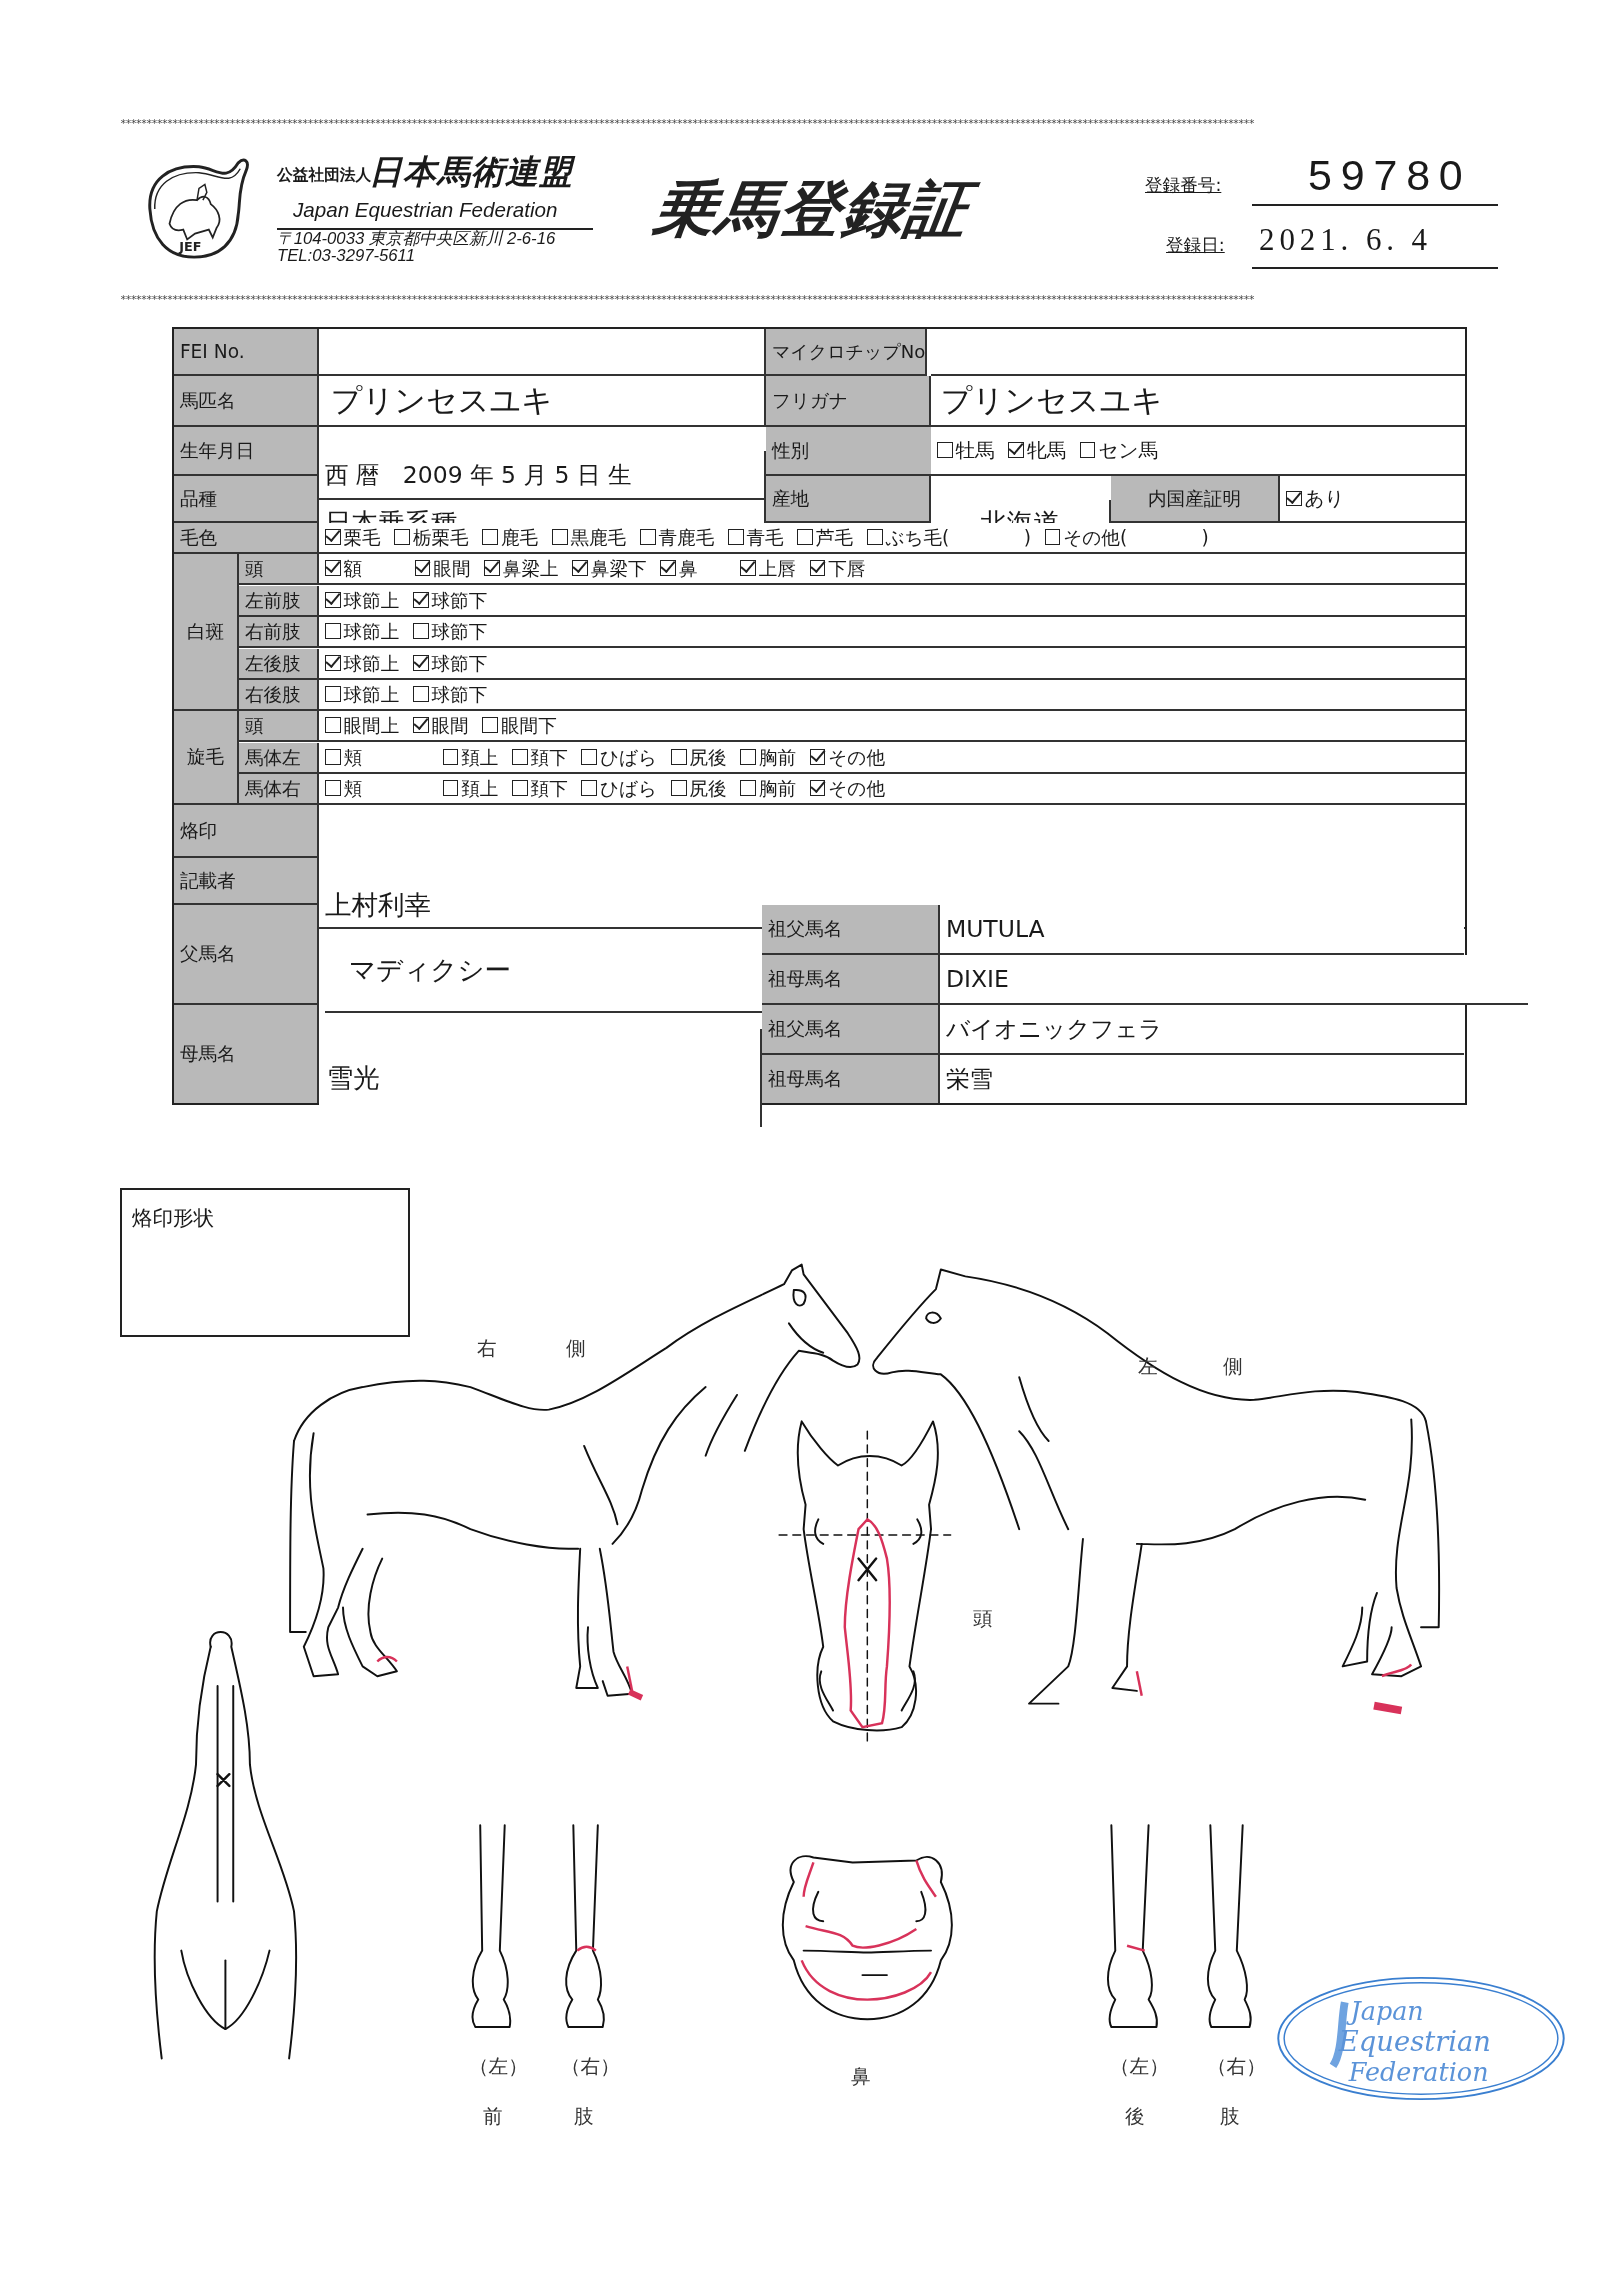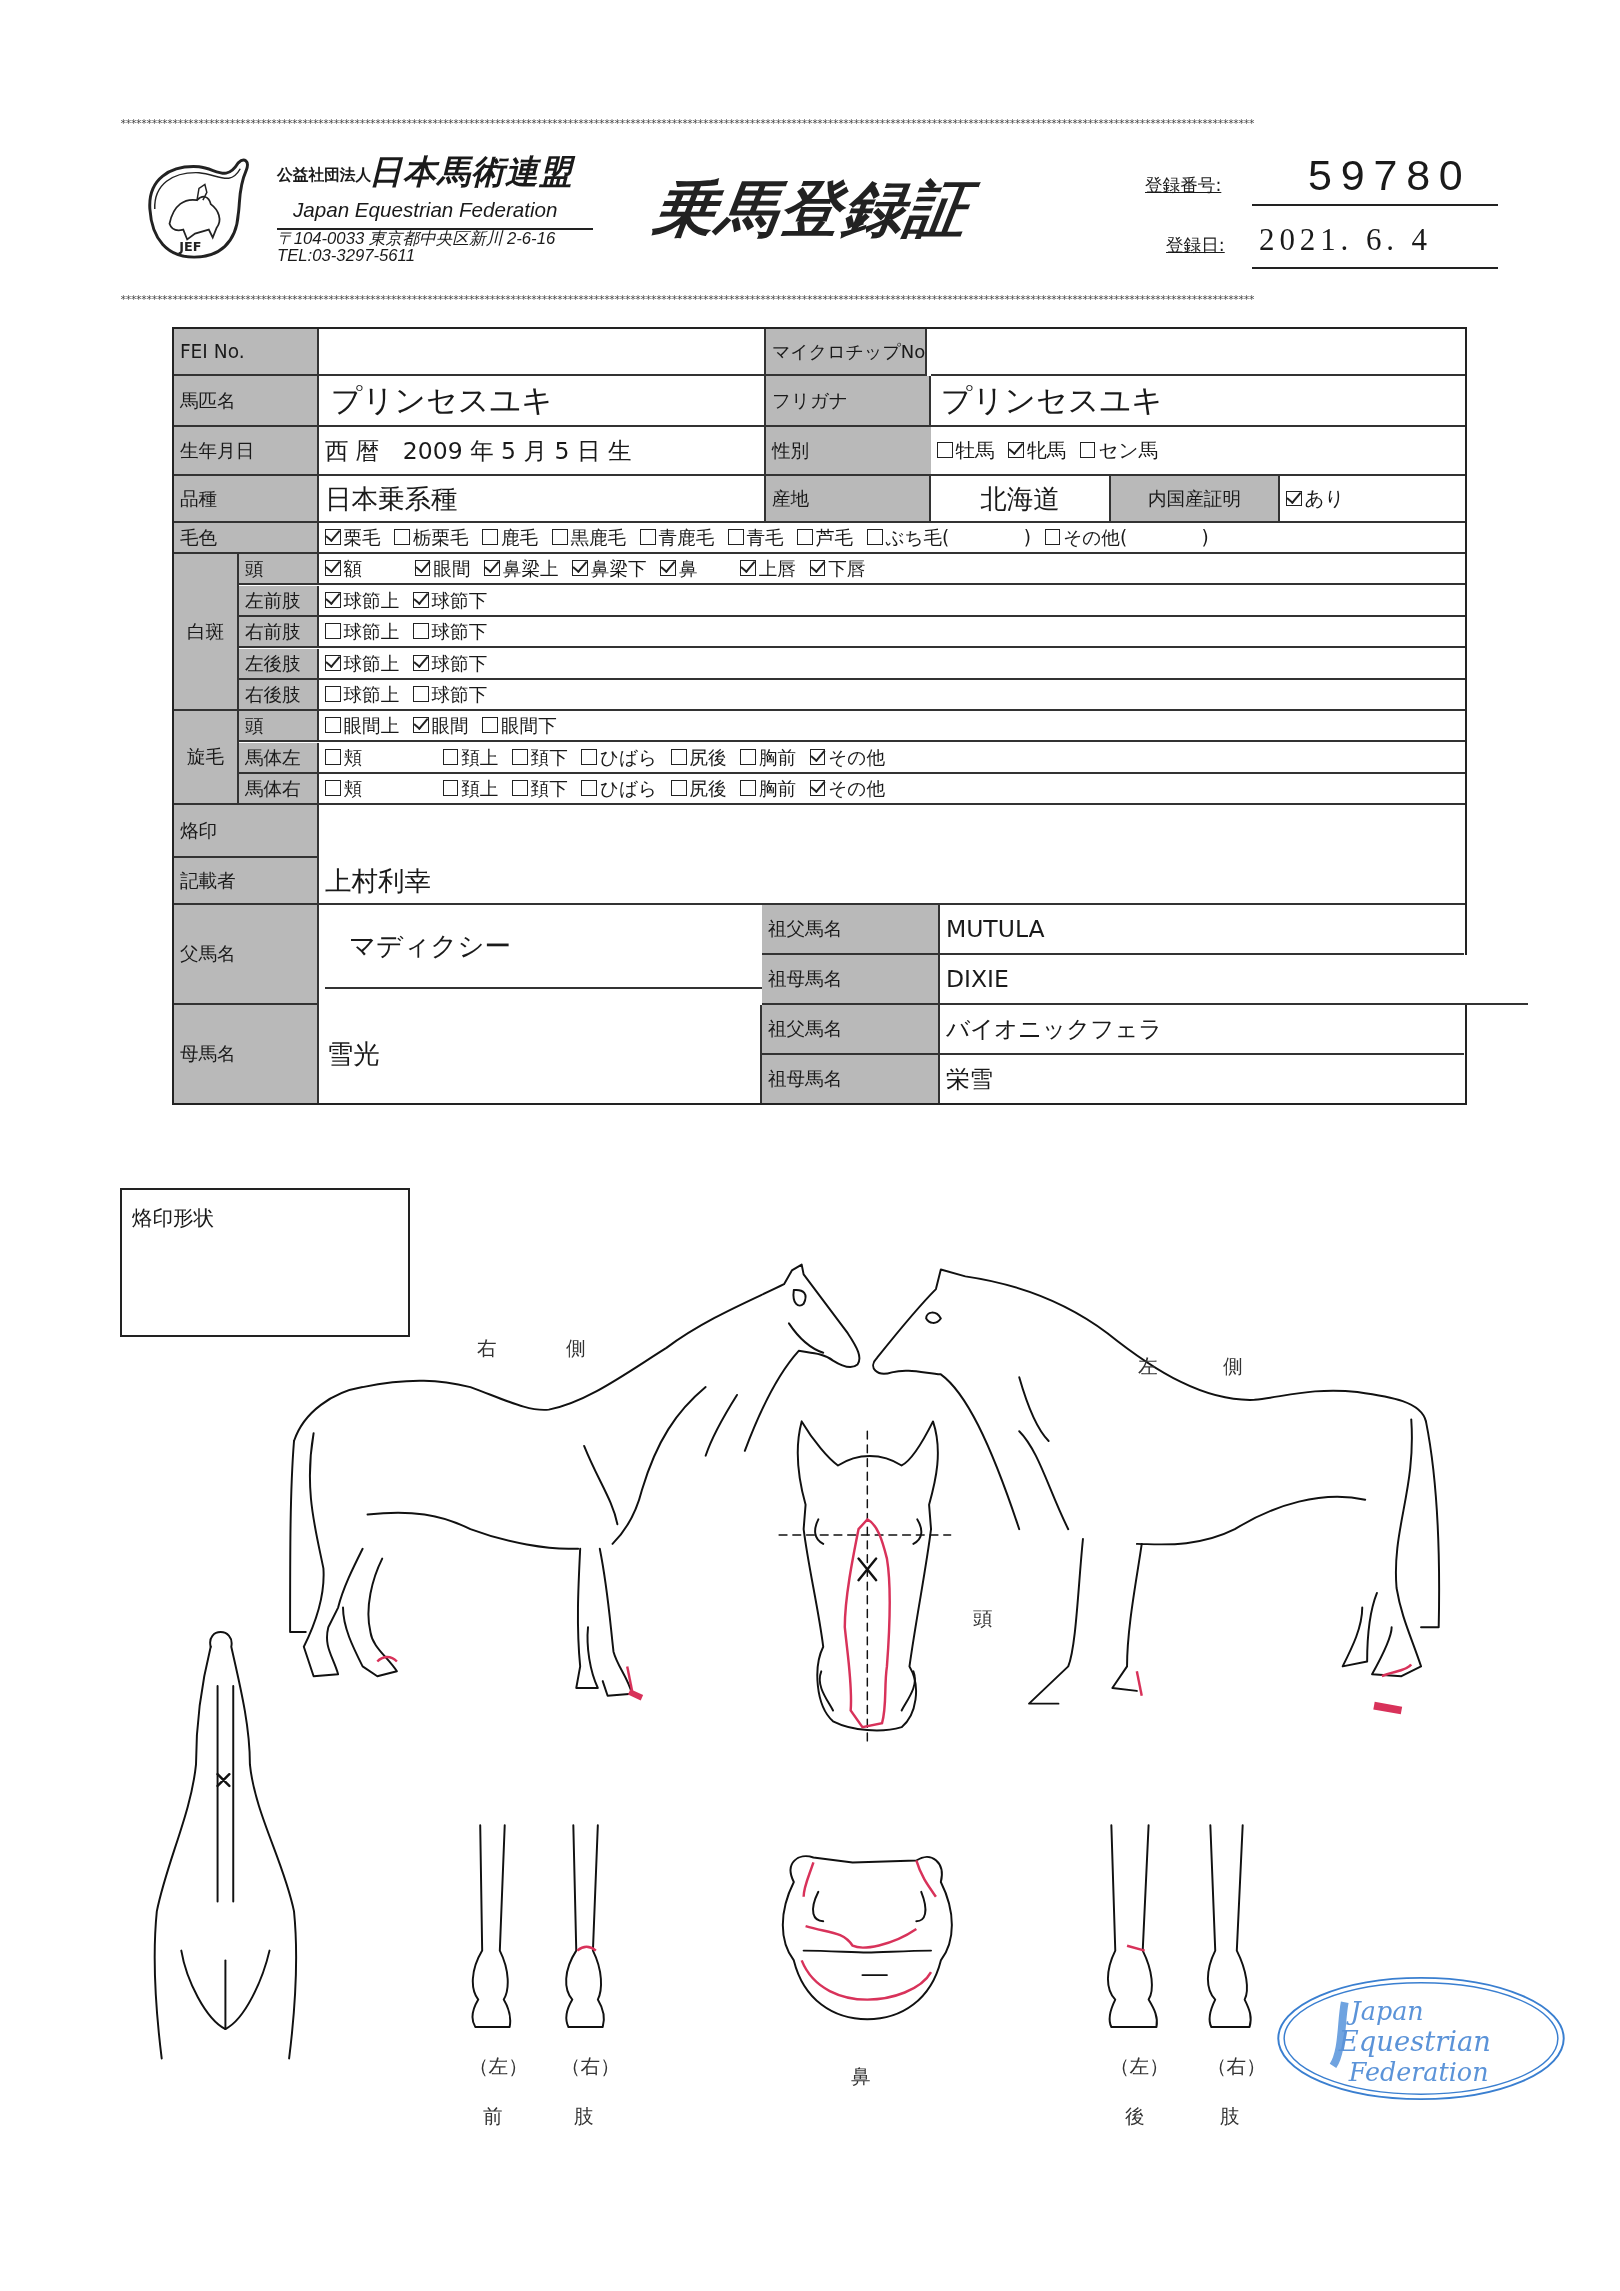--- a/index.html
+++ b/index.html
@@ -15,21 +15,21 @@
   .reg-label{position:absolute;font-size:17.6px;text-decoration:underline;}
   .reg-val{position:absolute;font-size:43px;letter-spacing:8.8px;font-family:"Liberation Sans",sans-serif;}
   .reg-date{position:absolute;font-size:31px;letter-spacing:4.9px;font-family:"Liberation Serif",serif;}
   .reg-line{position:absolute;height:2px;background:#222;}
 
   .form{position:absolute;left:172px;top:327px;width:1295px;height:778px;border:2px solid #222;box-sizing:border-box;}
   .cell{position:absolute;box-sizing:border-box;border-right:2px solid #333;border-bottom:2px solid #333;display:flex;align-items:center;padding-left:5.9px;overflow:hidden;white-space:nowrap;}
   .lab{background:#b9b9b9;font-size:18.6px;}
   .val{background:#fff;font-size:18.6px;}
   .big{font-size:31px;}
-  .mid{font-size:26.5px;}
+  .mid{font-size:26.5px;margin-top:24px;}
   .center{justify-content:center;padding-left:0;}
   .cb{display:inline-block;margin-right:13.7px;}
   .box{display:inline-block;width:13.7px;height:13.7px;border:1.5px solid #222;vertical-align:-1px;margin-right:2.9px;position:relative;}
   .box.on::after{content:"";position:absolute;left:2.9px;top:-2.9px;width:5.9px;height:11.8px;border-right:2px solid #222;border-bottom:2px solid #222;transform:rotate(40deg);}
 
   .brand-box{position:absolute;left:120px;top:1188px;width:290px;height:149px;border:2px solid #222;box-sizing:border-box;}
   .brand-box span{position:absolute;left:9.8px;top:13.7px;font-size:20.6px;}
   .dlabel{position:absolute;font-size:19.6px;font-family:"DejaVu Serif",serif;color:#333;}
   svg.drw{position:absolute;left:0;top:0;}
   .stamp{position:absolute;left:1274px;top:1973px;width:294px;height:131px;}

